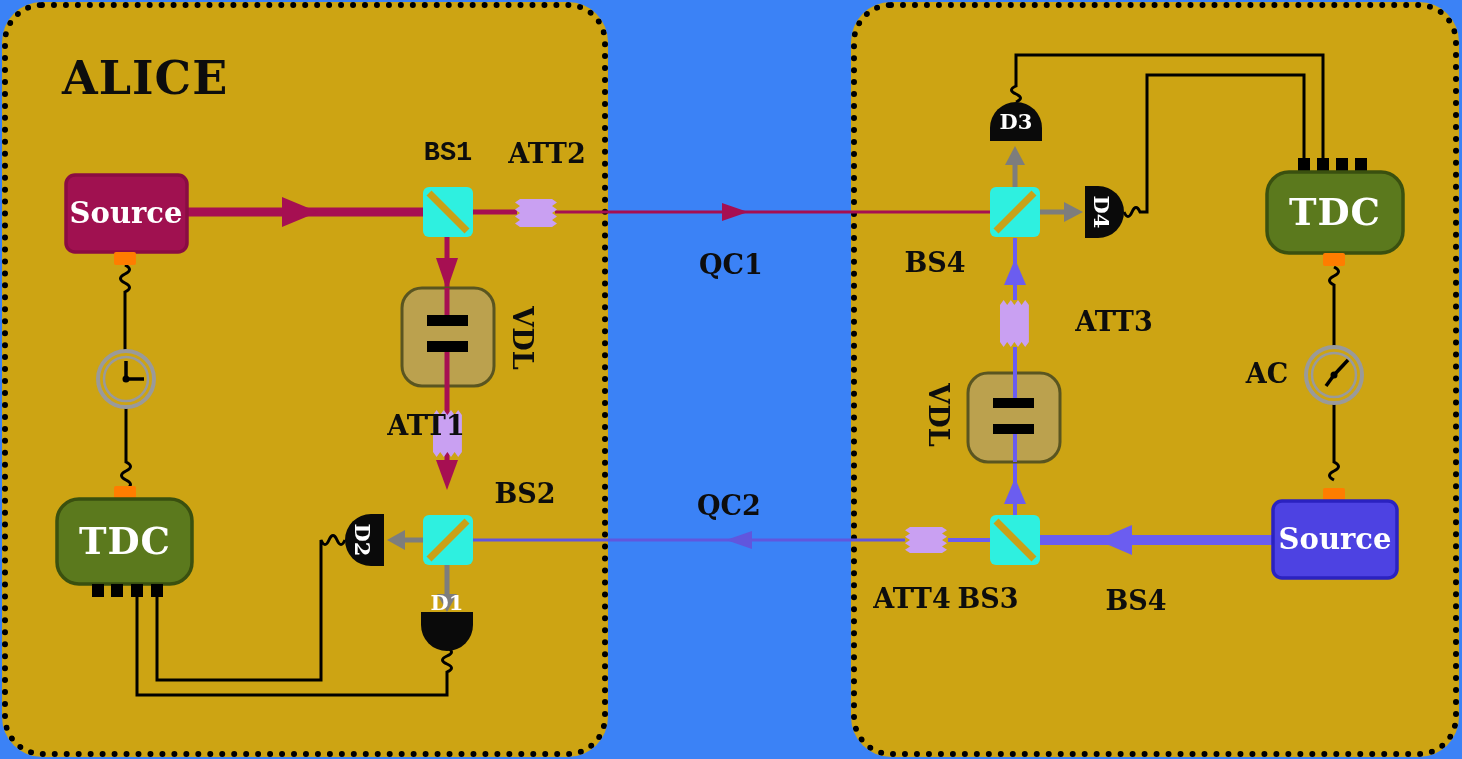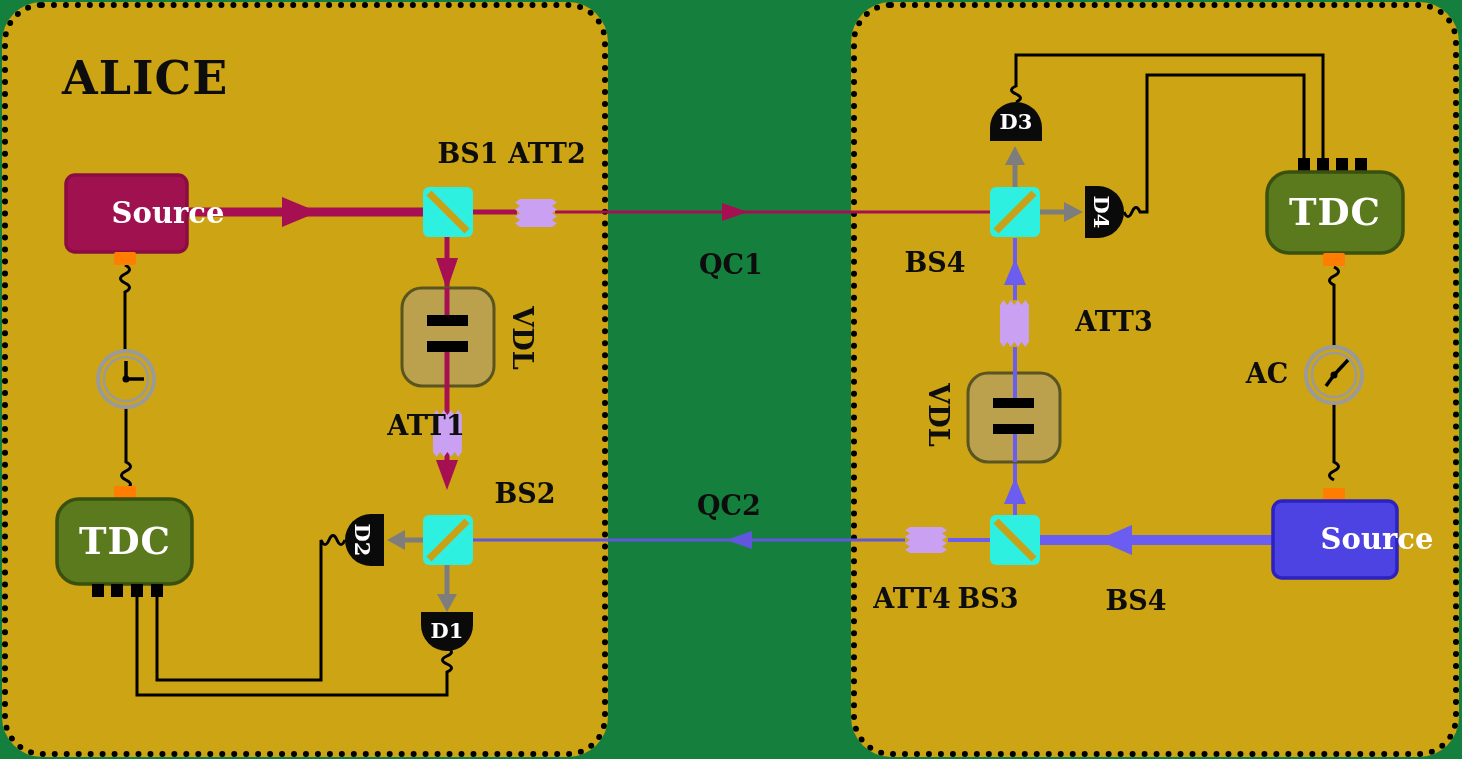--- a/index.html
+++ b/index.html
@@ -1,30 +1,30 @@
 <!DOCTYPE html>
 <html><head>
 <meta charset="utf-8">
 <style>
   html,body{margin:0;padding:0;background:#ffffff;}
-  #stage{position:relative;width:1462px;height:759px;background:#15803d;overflow:hidden;
+  #stage{position:relative;width:1462px;height:759px;background:#3b82f6;overflow:hidden;
          font-family:"DejaVu Serif", "Liberation Serif", serif;}
   .panel{position:absolute;top:2px;height:755px;box-sizing:border-box;
          background:#cda413;border:6px dotted #000;border-radius:40px;}
   #alice-panel{left:2px;width:606px;}
   #bob-panel{left:851px;width:608px;}
   svg{position:absolute;left:0;top:0;}
   .lbl{position:absolute;transform:translate(-50%,-50%);font-weight:bold;
        font-size:27px;color:#0d0d0d;white-space:nowrap;line-height:1;}
   .lbl.rot{transform:translate(-50%,-50%) rotate(90deg);}
   .title{position:absolute;font-weight:bold;font-size:46px;color:#0d0d0d;
          letter-spacing:1px;line-height:1;}
   .boxtext{position:absolute;transform:translate(-50%,-50%);font-weight:bold;
            color:#fff;white-space:nowrap;line-height:1;}
-  .srctext{font-size:29px;margin-left:42px;}
+  .srctext{font-size:29px;}
   .tdctext{font-size:37px;letter-spacing:1px;}
   .dettext{font-size:21px;}
   .dettext.rot{transform:translate(-50%,-50%) rotate(90deg);}
 </style>
 </head>
 <body>
 
 <div id="stage">
 
   <div class="panel" id="alice-panel"></div>
@@ -179,35 +179,35 @@
     </g>
   </svg>
 
   <div class="title" style="left:62px;top:55px;">ALICE</div>
 
   <div class="boxtext srctext" style="left:126px;top:213px;">Source</div>
   <div class="boxtext tdctext" style="left:125px;top:541px;">TDC</div>
   <div class="boxtext srctext" style="left:1335px;top:539px;">Source</div>
   <div class="boxtext tdctext" style="left:1335px;top:212px;">TDC</div>
 
-  <div class="lbl" style="left:468px;top:153px;">BS1</div>
+  <div class="lbl" style="left:448px;top:153px;font-family:Liberation Mono, monospace;">BS1</div>
   <div class="lbl" style="left:547px;top:153px;text-align:right;">ATT2</div>
   <div class="lbl rot" style="left:522px;top:338px;">VDL</div>
   <div class="lbl" style="left:382px;top:425px;margin-left:44px;">ATT1</div>
   <div class="lbl" style="left:513px;top:493px;margin-left:12px;">BS2</div>
 
   <div class="lbl" style="left:731px;top:264px;">QC1</div>
   <div class="lbl" style="left:729px;top:505px;">QC2</div>
 
   <div class="lbl" style="left:935px;top:262px;">BS4</div>
   <div class="lbl" style="left:1084px;top:321px;margin-left:30px;">ATT3</div>
   <div class="lbl rot" style="left:938px;top:415px;">VDL</div>
   <div class="lbl" style="left:912px;top:598px;">ATT4</div>
   <div class="lbl" style="left:988px;top:598px;">BS3</div>
   <div class="lbl" style="left:1136px;top:600px;">BS4</div>
   <div class="lbl" style="left:1267px;top:373px;">AC</div>
 
-  <div class="boxtext dettext" style="left:447px;top:630px;">D1</div>
+  <div class="boxtext dettext" style="left:447px;top:602px;">D1</div>
   <div class="boxtext dettext rot" style="left:362px;top:540px;">D2</div>
   <div class="boxtext dettext" style="left:1016px;top:121px;">D3</div>
   <div class="boxtext dettext rot" style="left:1101px;top:212px;">D4</div>
 
 </div>
 
 </body></html>

